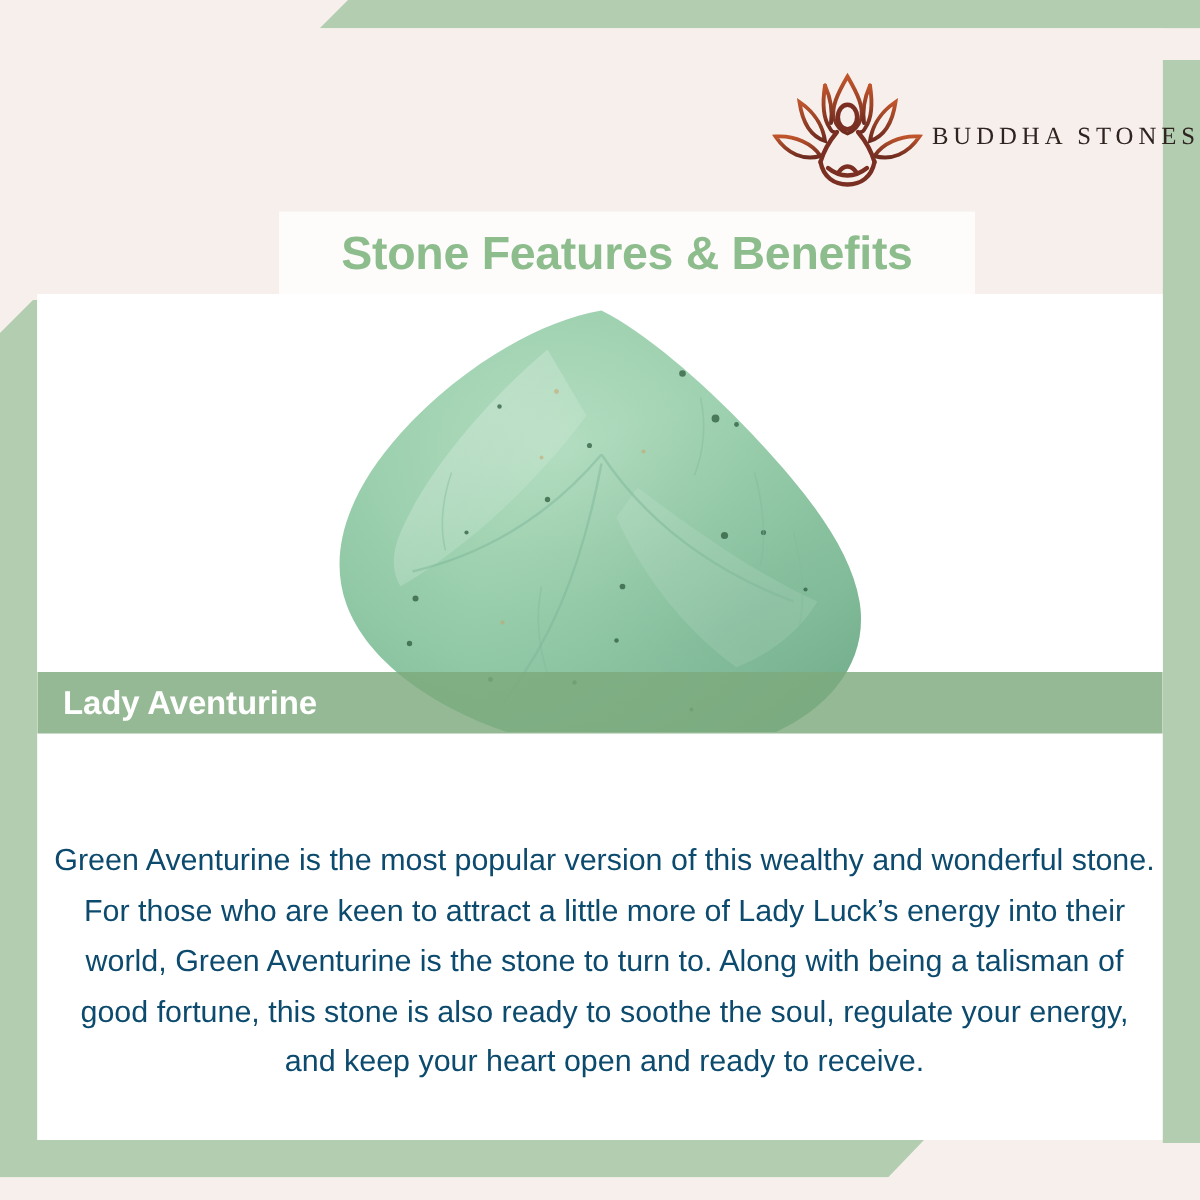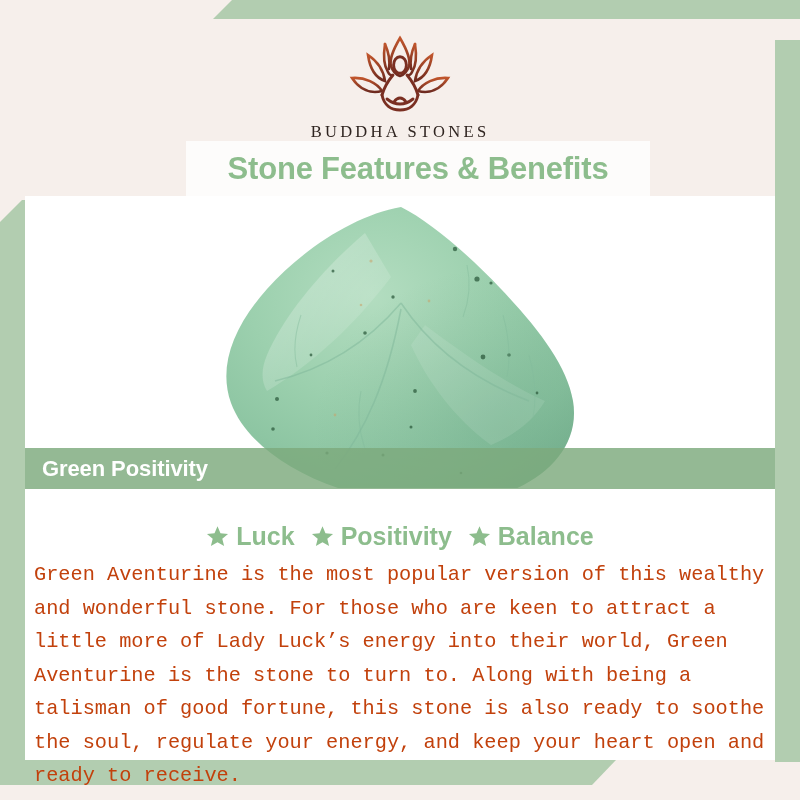--- a/index.html
+++ b/index.html
@@ -38,21 +38,21 @@
 
   
   #main-card{
     position:absolute;top:196px;left:25px;width:750px;height:564px;
     background:#ffffff;
   }
 
   
   #logo-block{
     position:absolute;top:22px;left:0;width:800px;height:130px;
-    display:flex;flex-direction:column;align-items:center;justify-content:center;
+    display:flex;flex-direction:row;align-items:center;justify-content:flex-end;
   }
   #logo-mark{width:112px;height:82px;display:block;}
   #brand-name{
     margin-top:7px;
     font-family:"Liberation Serif", serif;
     font-size:16.5px;letter-spacing:3.3px;
     color:#2f2420;font-weight:400;
     text-align:center;
   }
 
@@ -101,25 +101,24 @@
   }
   .feature{display:flex;align-items:center;gap:7px;}
   .feature .star{width:23px;height:23px;display:block;}
   .feature .flabel{
     font-size:25px;font-weight:bold;color:#8dbd8d;white-space:nowrap;
   }
 
   
   #body-text{
     position:absolute;top:558px;left:34px;width:738px;
-    font-size:20.3px;line-height:33.5px;color:#c2410c;
+    font-size:20.3px;line-height:33.5px;color:#0c4a6e;
     font-weight:500;
-    text-align:left;
+    text-align:center;
     z-index:7;
-    font-family:Liberation Mono, monospace;
   }
 </style>
 </head>
 <body>
 
 <div id="page">
 
   <div class="deco" id="top-band"></div>
   <div class="deco" id="left-strip"></div>
   <div class="deco" id="right-strip"></div>
@@ -245,39 +244,19 @@
         <path d="M146 186 C142 206 144 226 150 244"></path>
       </g>
     </svg>
   </div>
 
   <div id="title-banner">
     <div id="title-text">Stone Features &amp; Benefits</div>
   </div>
 
   <div id="name-bar">
-    <div id="name-bar-text">Green Positivity</div>
-  </div>
-
-  <div id="features-row">
-    <div class="feature">
-      <svg class="star" viewBox="0 0 24 24">
-        <polygon points="12,1.4 15.1,8.7 23,9.3 17,14.4 18.9,22 12,17.9 5.1,22 7,14.4 1,9.3 8.9,8.7" fill="#8dbd8d"></polygon>
-      </svg>
-      <span class="flabel">Luck</span>
-    </div>
-    <div class="feature">
-      <svg class="star" viewBox="0 0 24 24">
-        <polygon points="12,1.4 15.1,8.7 23,9.3 17,14.4 18.9,22 12,17.9 5.1,22 7,14.4 1,9.3 8.9,8.7" fill="#8dbd8d"></polygon>
-      </svg>
-      <span class="flabel">Positivity</span>
-    </div>
-    <div class="feature">
-      <svg class="star" viewBox="0 0 24 24">
-        <polygon points="12,1.4 15.1,8.7 23,9.3 17,14.4 18.9,22 12,17.9 5.1,22 7,14.4 1,9.3 8.9,8.7" fill="#8dbd8d"></polygon>
-      </svg>
-      <span class="flabel">Balance</span>
-    </div>
-  </div>
+    <div id="name-bar-text">Lady Aventurine</div>
+  </div>
+
 
   <div id="body-text">Green Aventurine is the most popular version of this wealthy and wonderful stone. For those who are keen to attract a little more of Lady Luck’s energy into their world, Green Aventurine is the stone to turn to. Along with being a talisman of good fortune, this stone is also ready to soothe the soul, regulate your energy, and keep your heart open and ready to receive.</div>
 
 </div>
 
 </body></html>

